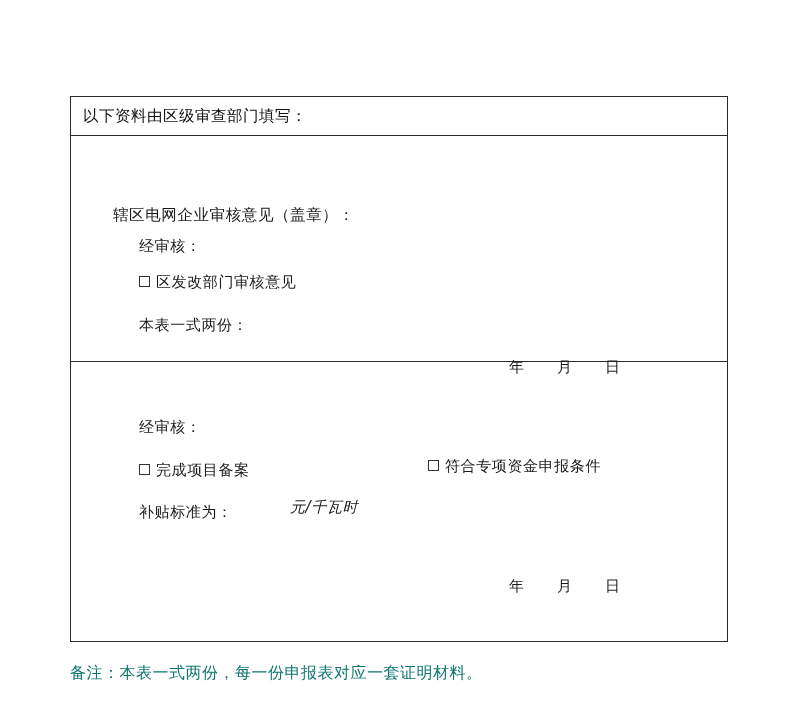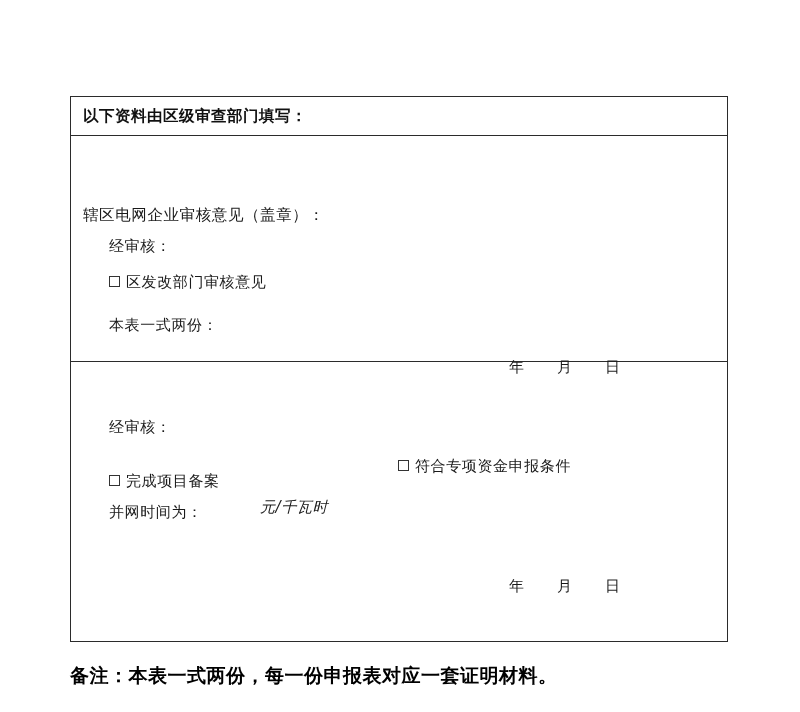--- a/index.html
+++ b/index.html
@@ -38,38 +38,39 @@
   }
   .row-header {
     height: 39px;
     border-bottom: 1px solid #2b2b2b;
     display: flex;
     align-items: center;
     padding-left: 12px;
   }
   .row-header .title {
     font-size: 15.5px;
-    font-weight: bold;
+    font-weight: normal;
     letter-spacing: 0.5px;
     color: #111;
   }
   .row-section {
     border-bottom: 1px solid #2b2b2b;
     padding: 0;
     position: relative;
   }
   .sec-1 { height: 226px; }
   .sec-2 { height: 279px; border-bottom: none; }
 
   .line {
     position: absolute;
     font-size: 15px;
     letter-spacing: 0.6px;
     white-space: nowrap;
     color: #1a1a1a;
+    margin-left: 30px;
   }
   .heading-line {
     font-size: 15.5px;
   }
   .checkbox-glyph {
     display: inline-block;
     width: 11px;
     height: 11px;
     border: 1px solid #333;
     margin-right: 6px;
@@ -79,25 +80,24 @@
   .datemark {
     position: absolute;
     font-size: 15px;
     letter-spacing: 0.5px;
     color: #1a1a1a;
   }
   .footnote {
     position: absolute;
     left: 70px;
     top: 663px;
-    font-size: 19px;
+    font-size: 16px;
     letter-spacing: 0.5px;
-    color: #000000;
+    color: #0f766e;
     white-space: nowrap;
-    font-weight: bold;
   }
 </style>
 </head>
 <body>
 
 <div class="page">
 
   <div class="form-table">
 
     <div class="row row-header">
@@ -111,27 +111,27 @@
         <span class="checkbox-glyph"></span><span>区发改部门审核意见</span>
       </div>
       <div class="line" style="left:38px; top:180px;">本表一式两份：</div>
       <div class="datemark" style="left:438px; top:222px;">年</div>
       <div class="datemark" style="left:486px; top:222px;">月</div>
       <div class="datemark" style="left:534px; top:222px;">日</div>
     </div>
 
     <div class="row row-section sec-2">
       <div class="line" style="left:38px; top:56px;">经审核：</div>
-      <div class="line" style="left:38px; top:110px;">
+      <div class="line" style="left:38px; top:99px;">
         <span class="checkbox-glyph"></span><span>完成项目备案</span>
       </div>
       <div class="line" style="left:327px; top:95px;">
         <span class="checkbox-glyph"></span><span>符合专项资金申报条件</span>
       </div>
-      <div class="line" style="left:38px; top:141px;">并网时间为：</div>
+      <div class="line" style="left:38px; top:141px;">补贴标准为：</div>
       <div class="line" style="left:189px; top:136px;font-style:italic;">元/千瓦时</div>
       <div class="datemark" style="left:438px; top:215px;">年</div>
       <div class="datemark" style="left:486px; top:215px;">月</div>
       <div class="datemark" style="left:534px; top:215px;">日</div>
     </div>
 
   </div>
 
   <div class="footnote">备注：本表一式两份，每一份申报表对应一套证明材料。</div>
 

